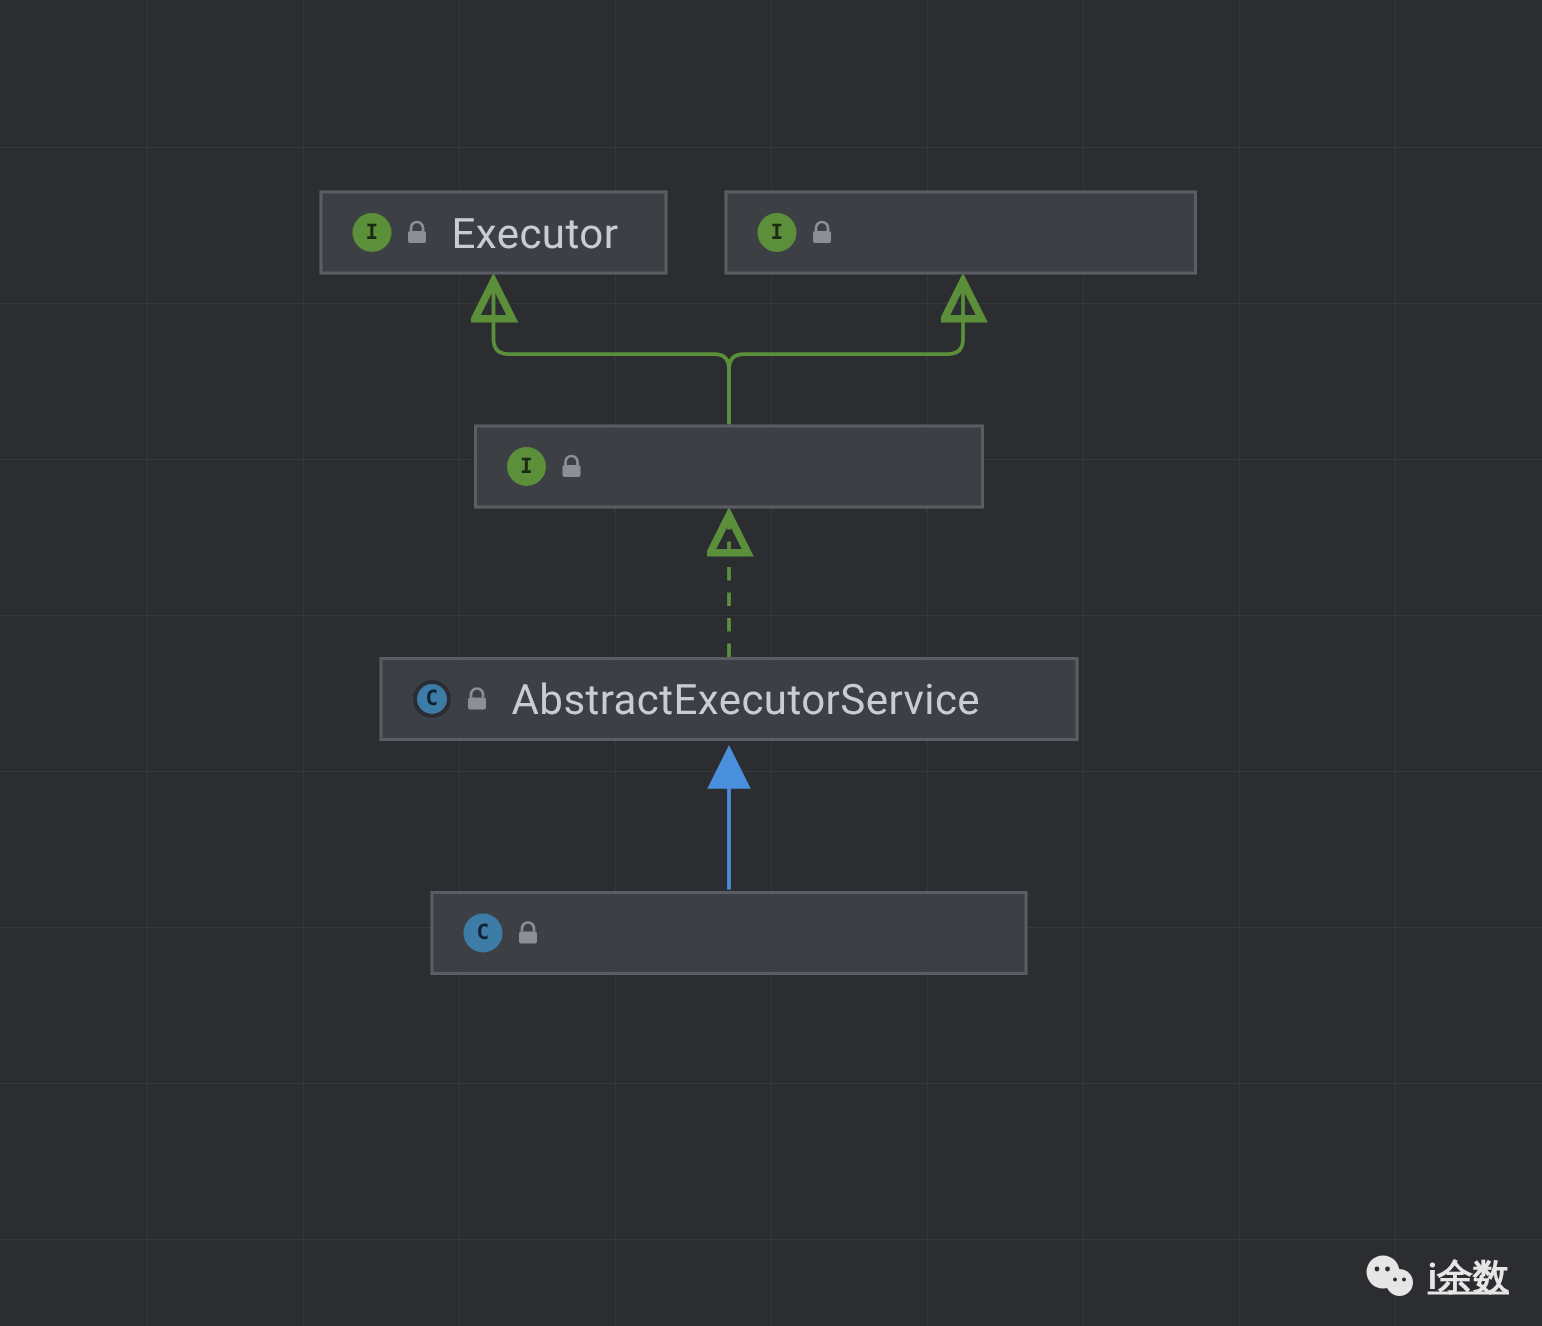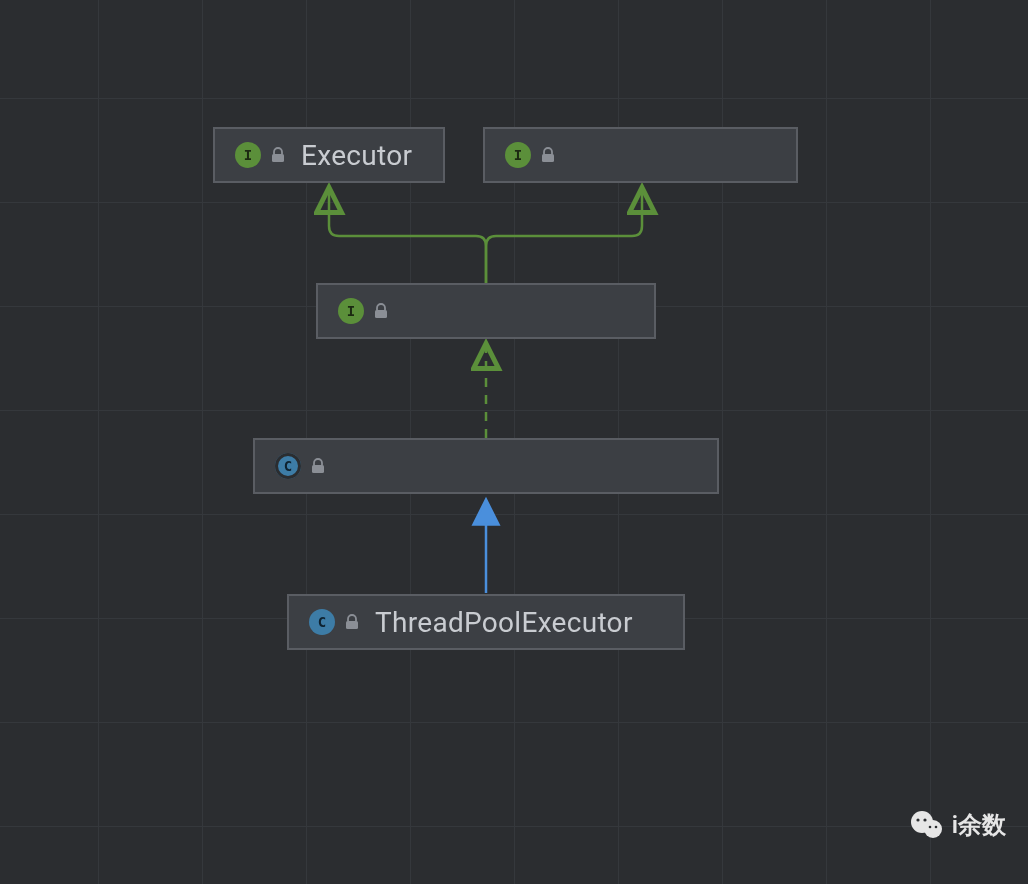--- a/index.html
+++ b/index.html
@@ -13,21 +13,21 @@
   .node{position:absolute;display:flex;align-items:center;padding:12px 20px;border:2px solid #5a5d63;background:#3c3f44;color:#c9ccd1;font-size:28px;font-weight:400;letter-spacing:.3px;box-sizing:border-box;}
   .node .name{margin-left:6px;text-align:right;}
   .kind{width:26px;height:26px;border-radius:13px;display:inline-flex;align-items:center;justify-content:center;font-size:14px;font-family:"Menlo","Consolas",monospace;font-weight:700;margin-right:8px;flex:0 0 26px;}
   .kind.interface{background:#5b8f3a;color:#1c2a12;}
   .kind.abstract{background:#3d7ca6;color:#0e2230;position:relative;}
   .kind.abstract::after{content:"";position:absolute;inset:0;border-radius:13px;border:3px solid #2b2d30;pointer-events:none;}
   .kind.class{background:#3d7ca6;color:#0e2230;}
   .lock{width:18px;height:18px;position:relative;display:inline-block;margin-right:8px;flex:0 0 18px;}
   .lock svg{position:absolute;inset:0;}
   
-  .watermark{position:absolute;right:22px;bottom:42px;display:flex;align-items:center;color:#e6e6e6;font-size:24px;font-weight:600;}
+  .watermark{position:absolute;right:22px;bottom:16px;display:flex;align-items:center;color:#e6e6e6;font-size:24px;font-weight:600;text-decoration:underline;}
   .watermark .bubble{width:34px;height:34px;margin-right:8px;position:relative;}
   svg.connectors{position:absolute;inset:0;}
 </style>
 </head>
 <body>
 
 <div class="canvas">
   <div class="grid"></div>
 
   <svg class="connectors" width="1028" height="884">
@@ -81,31 +81,31 @@
   </div>
 
   <div class="node" style="left:253px;top:438px;width:466px;height:56px;">
     <span class="kind abstract">C</span>
     <span class="lock">
       <svg viewBox="0 0 18 18">
           <path d="M5 8 V6 a4 4 0 0 1 8 0 V8" fill="none" stroke="#8b8f96" stroke-width="1.8"></path>
           <rect x="3" y="8" width="12" height="8" rx="1.5" fill="#8b8f96"></rect>
         </svg>
     </span>
+    <span class="name">AbstractExecutorService</span>
   </div>
 
   <div class="node" style="left:287px;top:594px;width:398px;height:56px;">
     <span class="kind class">C</span>
     <span class="lock">
       <svg viewBox="0 0 18 18">
           <path d="M5 8 V6 a4 4 0 0 1 8 0 V8" fill="none" stroke="#8b8f96" stroke-width="1.8"></path>
           <rect x="3" y="8" width="12" height="8" rx="1.5" fill="#8b8f96"></rect>
         </svg>
     </span>
-    <span class="name">ThreadPoolExecutor</span>
   </div>
 
   <div class="watermark">
     <span class="bubble">
       <svg viewBox="0 0 34 34">
         <circle cx="12" cy="14" r="11" fill="#e6e6e6"></circle>
         <circle cx="23" cy="21" r="9" fill="#e6e6e6"></circle>
         <circle cx="8" cy="12" r="1.6" fill="#2b2d30"></circle>
         <circle cx="15" cy="12" r="1.6" fill="#2b2d30"></circle>
         <circle cx="20" cy="19" r="1.3" fill="#2b2d30"></circle>

